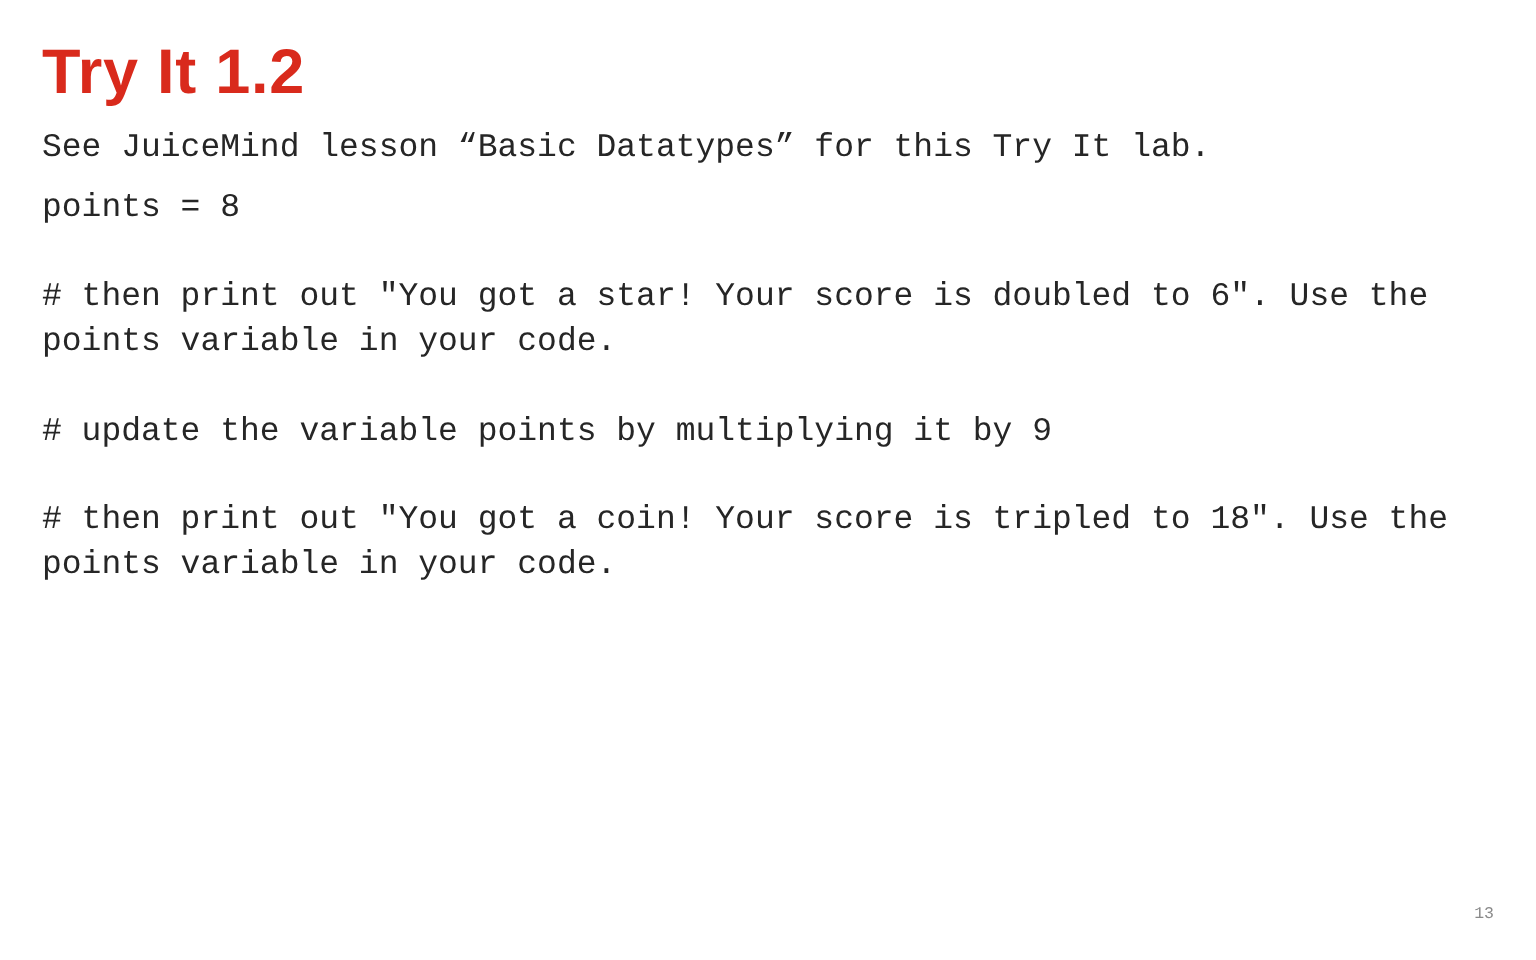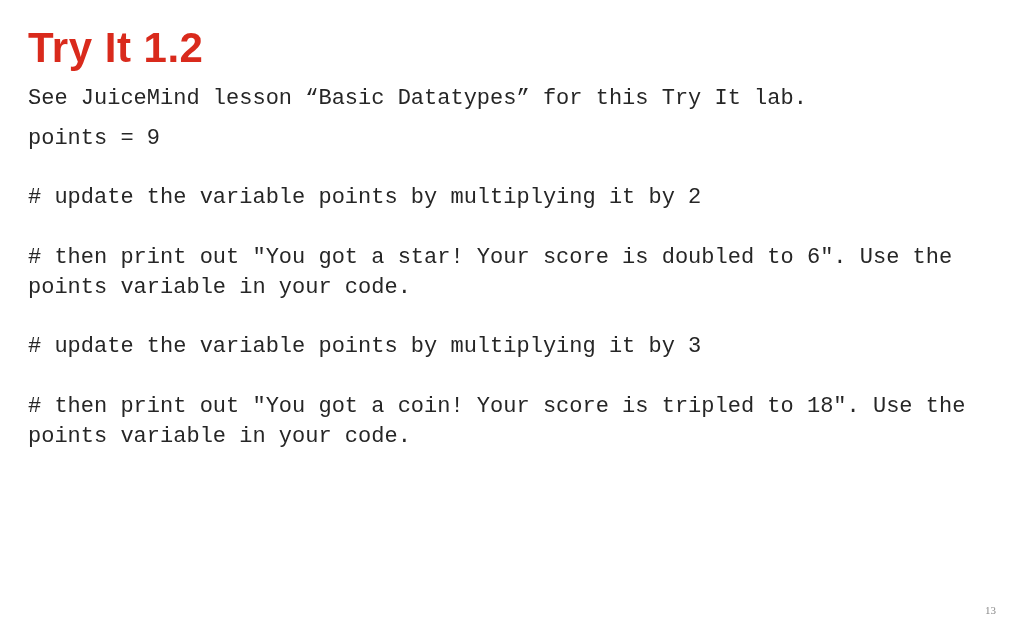--- a/index.html
+++ b/index.html
@@ -44,40 +44,39 @@
   .code {
     font-size: 22px;
     font-weight: 400;
     margin: 0 0 30px 0;
     line-height: 1.35;
   }
   .pagenum {
     position: absolute;
     right: 28px;
     bottom: 24px;
-    font-family: Liberation Serif, serif;
+    font-family: Liberation Mono, monospace;
     font-size: 11px;
     color: #8a8a8a;
   }
 </style>
 </head>
 <body>
 
 <div class="slide">
 
   <h1 class="title">Try It 1.2</h1>
 
   <p class="mono subhead">See JuiceMind lesson “Basic Datatypes” for this Try It lab.</p>
 
 
-  <p class="mono code">points = 9</p>
+  <p class="mono code">points = 8</p>
 
-  <p class="mono code"># update the variable points by multiplying it by 2</p>
 
   <p class="mono code"># then print out "You got a star! Your score is doubled to 6". Use the points variable in your code.</p>
 
-  <p class="mono code"># update the variable points by multiplying it by 3</p>
+  <p class="mono code"># update the variable points by multiplying it by 9</p>
 
   <p class="mono code" style="margin-bottom:0;"># then print out "You got a coin! Your score is tripled to 18". Use the points variable in your code.</p>
 
   <div class="pagenum">13</div>
 
 </div>
 
 </body></html>

